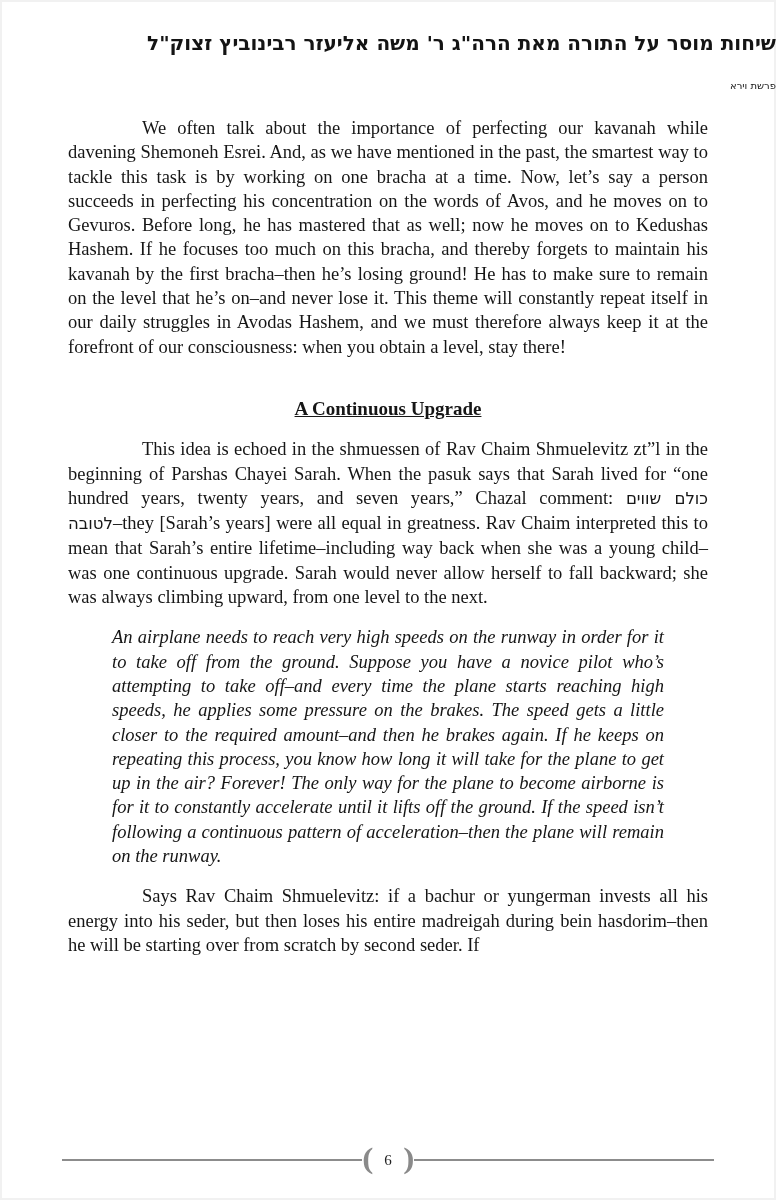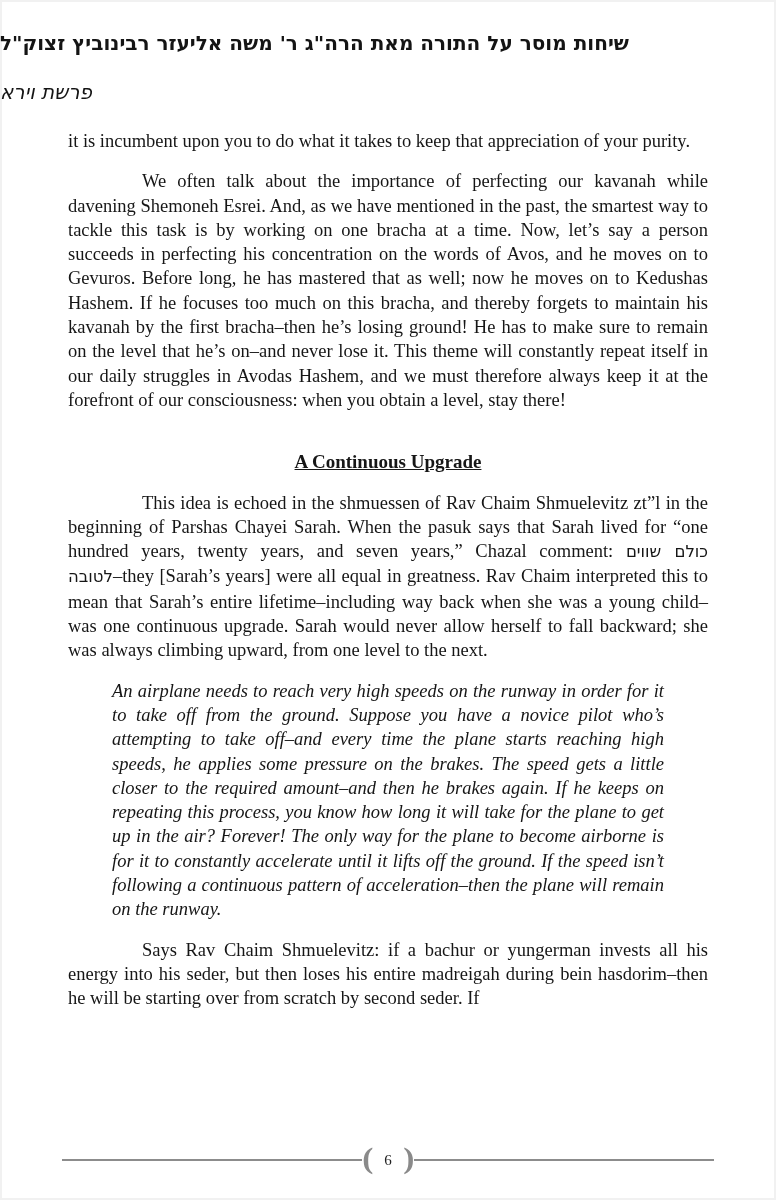--- a/index.html
+++ b/index.html
@@ -3,34 +3,33 @@
 <meta charset="utf-8">
 <style>
   html, body { margin: 0; padding: 0; }
   body {
     width: 776px; height: 1200px;
     background: #ffffff;
     position: relative;
     overflow: hidden;
     box-shadow: inset 0 0 0 2px #f1f1f1;
   }
-  .page-header { text-align: left; padding-top: 30px; color: #141414; }
+  .page-header { text-align: right; padding-top: 30px; color: #141414; }
   .hebrew-title {
     font-family: "DejaVu Sans", sans-serif;
     font-weight: bold;
     font-size: 20px;
     line-height: 26px;
     direction: rtl;
   }
   .parsha-subtitle {
     font-family: "DejaVu Sans", sans-serif;
-    font-size: 20px;
+    font-size: 10px;
     margin-top: 24px;
     direction: rtl;
-    font-style: italic;
   }
   .content {
     margin: 25px 68px 0 68px;
     font-family: "Liberation Serif", serif;
     font-size: 18.5px;
     line-height: 24.3px;
     text-align: justify;
     color: #161616;
   }
   .par-opening { margin: 0; }
@@ -82,21 +81,20 @@
 </style>
 </head>
 <body>
 
 <header class="page-header">
   <div class="hebrew-title">שיחות מוסר על התורה מאת הרה"ג ר' משה אליעזר רבינוביץ זצוק"ל</div>
   <div class="parsha-subtitle">פרשת וירא</div>
 </header>
 
 <main class="content">
-    <p class="par-opening"><span>it is incumbent upon you to do what it takes to keep that appreciation of your purity.</span></p>
     <p class="par-body"><span>We often talk about the importance of perfecting our </span><span class="it">kavanah</span><span> while </span><span class="it">davening Shemoneh Esrei</span><span>. And, as we have mentioned in the past, the smartest way to tackle this task is by working on one </span><span class="it">bracha</span><span> at a time. Now, let’s say a person succeeds in perfecting his concentration on the words of </span><span class="it">Avos</span><span>, and he moves on to </span><span class="it">Gevuros</span><span>. Before long, he has mastered that as well; now he moves on to </span><span class="it">Kedushas Hashem</span><span>. If he focuses too much on this </span><span class="it">bracha,</span><span> and thereby forgets to maintain his </span><span class="it">kavanah</span><span> by the first </span><span class="it">bracha</span><span>–then he’s losing ground! He has to make sure to remain on the level that he’s on–and never lose it. This theme will constantly repeat itself in our daily struggles in </span><span class="it">Avodas Hashem</span><span>, and we must therefore always keep it at the forefront of our consciousness: when you obtain a level, stay there!</span></p>
     <h2 class="par-heading">A Continuous Upgrade</h2>
     <p class="par-body"><span>This idea is echoed in the </span><span class="it">shmuessen</span><span> of Rav Chaim Shmuelevitz </span><span class="it">zt”l</span><span> in the beginning of Parshas Chayei Sarah. When the </span><span class="it">pasuk</span><span> says that Sarah lived for “one hundred years, twenty years, and seven years,” Chazal comment: </span><span class="he" dir="rtl">כולם שווים לטובה</span><span>–</span><span class="it">they [Sarah’s years] were all equal in greatness</span><span>. Rav Chaim interpreted this to mean that Sarah’s entire lifetime–including way back when she was a young child–was one continuous upgrade. Sarah would never allow herself to fall backward; she was always climbing upward, from one level to the next.</span></p>
     <p class="par-quote"><span class="it">An airplane needs to reach very high speeds on the runway in order for it to take off from the ground. Suppose you have a novice pilot who’s attempting to take off–and every time the plane starts reaching high speeds, he applies some pressure on the brakes. The speed gets a little closer to the required amount–and then he brakes again. If he keeps on repeating this process, you know how long it will take for the plane to get up in the air? Forever! The only way for the plane to become airborne is for it to constantly accelerate until it lifts off the ground. If the speed isn’t following a continuous pattern of acceleration–then the plane will remain on the runway.</span></p>
     <p class="par-body"><span>Says Rav Chaim Shmuelevitz: if a </span><span class="it">bachur</span><span> or </span><span class="it">yungerman</span><span> invests all his energy into his </span><span class="it">seder</span><span>, but then loses his entire </span><span class="it">madreigah</span><span> during </span><span class="it">bein hasdorim</span><span>–then he will be starting over from scratch by second </span><span class="it">seder</span><span>. If</span></p>
   </main>
 
 <footer class="page-footer">
   <div class="footer-rule"></div>
   <span class="footer-bracket">(</span>

